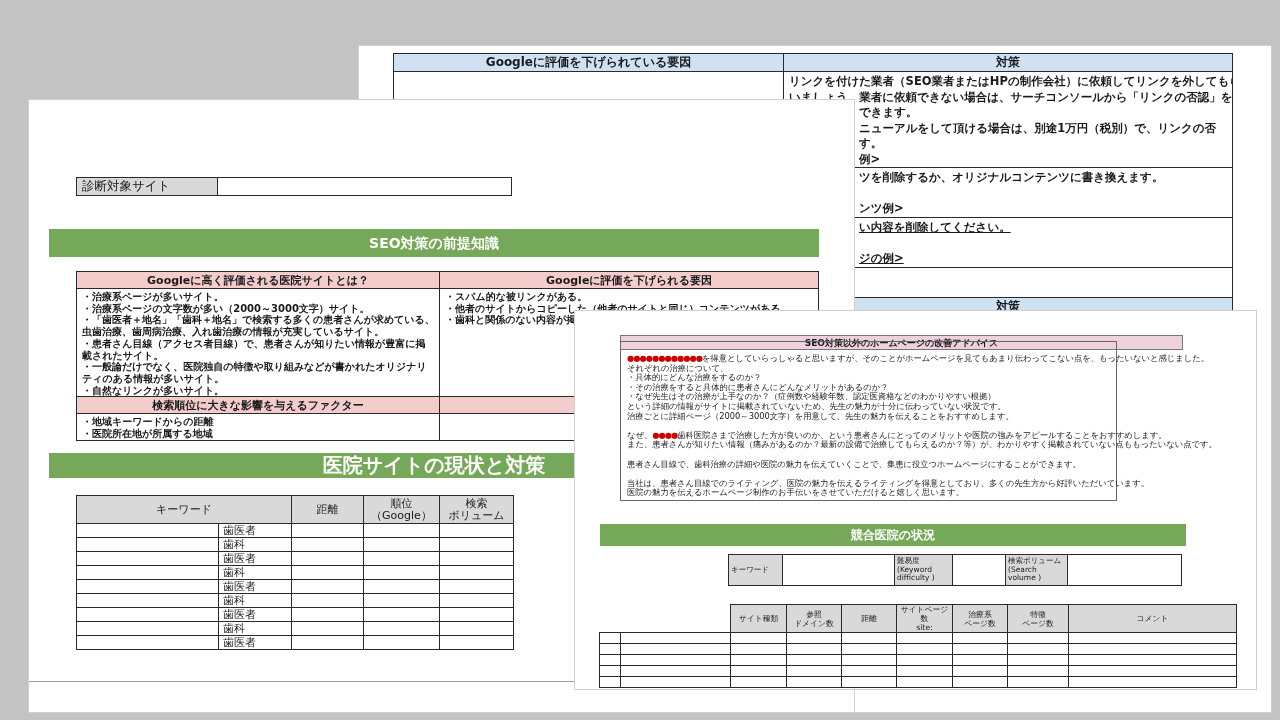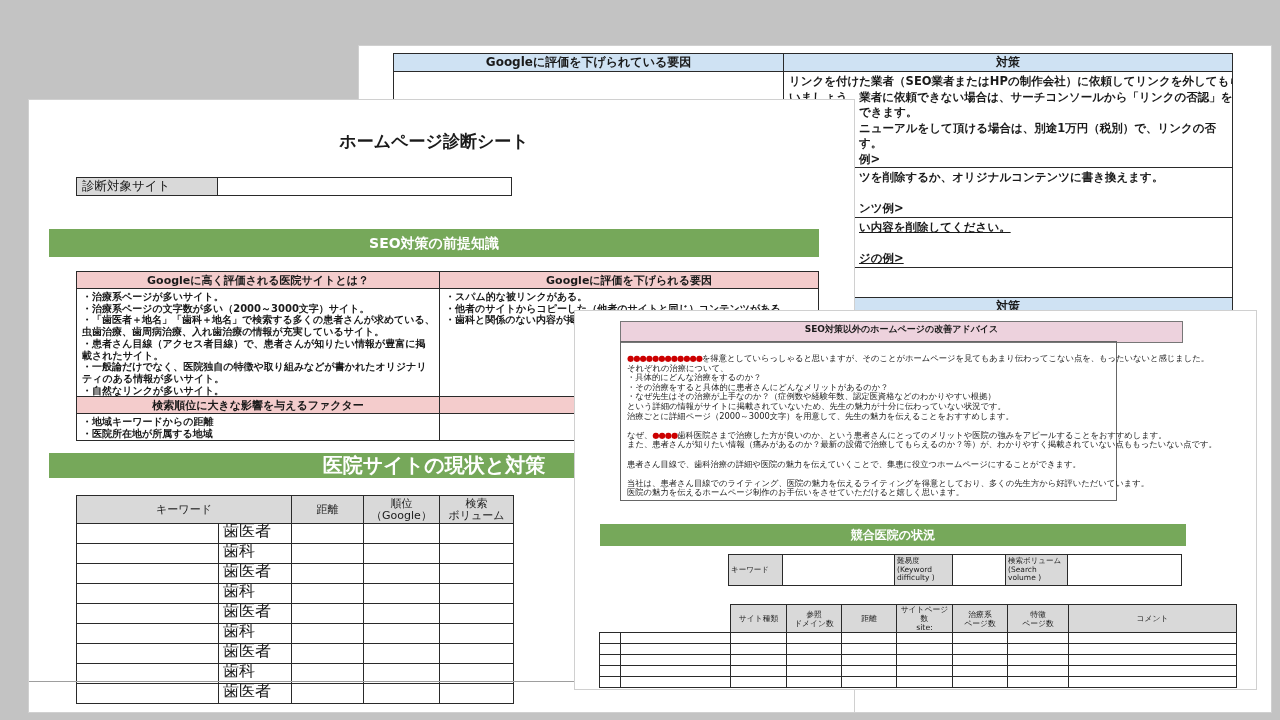--- a/index.html
+++ b/index.html
@@ -26,21 +26,21 @@
   .band.b28{height:28px;line-height:28px;font-size:14px;}
   .band.b25{height:25px;line-height:25px;font-size:20px;}
   #diag{width:435px;}
   #diag td{height:16px;vertical-align:middle;font-size:12.5px;}
   #diag .lbl{padding-left:5px;}
   #t2{width:742px;}
   .bullets{padding:2px 4px 0 5px;}
   .bullet{font-size:10px;font-weight:bold;line-height:11.7px;}
   #kwt{width:437px;}
   #kwt th{height:28px;font-size:11px;text-align:center;vertical-align:middle;white-space:pre-line;line-height:12px;}
-  #kwt td{height:20px;font-size:16px;line-height:13px;padding-left:4px;}
+  #kwt td{height:14px;font-size:11px;line-height:13px;padding-left:4px;}
   .hairline{height:1px;background:#9e9e9e;}
   
   .adv-hdr{background:#edd2dd;border:1px solid #777;text-align:center;font-weight:bold;font-size:9px;line-height:14px;}
   .adv-box{border:1px solid #666;padding:12px 4px 0 6px;}
   .a-line{height:9.6px;line-height:9.6px;font-size:8.3px;white-space:nowrap;}
   .red{color:#cc0000;font-weight:bold;letter-spacing:-1px;}
   .band.b22{height:22px;line-height:22px;font-size:12px;}
   #kwrow{width:453px;}
   #kwrow th,#kwrow td{height:30px;font-size:7.5px;line-height:8.5px;white-space:pre-line;text-align:left;padding:2px;vertical-align:middle;}
   #comp{width:637px;}
@@ -105,21 +105,20 @@
       </tr>
       <tr style="height:18px;">
         <td style="border-color:#2a2a2a;"></td>
         <th class="hdr-blue">対策</th>
       </tr>
     </tbody>
       </table>
   </div>
 
   <div id="sheet2" class="sheet">
-    <div class="abs title" style="left:20px;top:30px;width:770px;">ホームページ診断シート</div>
 
     <table id="diag" class="abs" style="left:47px;top:77px;">
       <colgroup>
           <col style="width:141px">
           <col style="width:294px">
         </colgroup>
       <tbody>
           <tr>
         <td class="gray lbl">診断対象サイト</td>
         <td></td>
@@ -258,21 +257,21 @@
           <td></td>
           <td></td>
         </tr>
         </tbody>
     </table>
 
     <div class="abs hairline" style="left:0;top:581px;width:825px;"></div>
   </div>
 
   <div id="sheet3" class="sheet">
-    <div class="abs adv-hdr" style="left:45px;top:10px;width:563px;height:22px;">SEO対策以外のホームページの改善アドバイス</div>
+    <div class="abs adv-hdr" style="left:45px;top:24px;width:563px;height:15px;">SEO対策以外のホームページの改善アドバイス</div>
 
     <div class="abs adv-box" style="left:45px;top:30px;width:497px;height:160px;">
       <div>
           <div class="a-line">
           <span></span><span class="red">●●●●●●●●●●●●</span><span>を得意としていらっしゃると思いますが、そのことがホームページを見てもあまり伝わってこない点を、もったいないと感じました。</span>
         </div>
           <div class="a-line">
           <span></span><span class="red"></span><span>それぞれの治療について、</span>
         </div>
           <div class="a-line">

